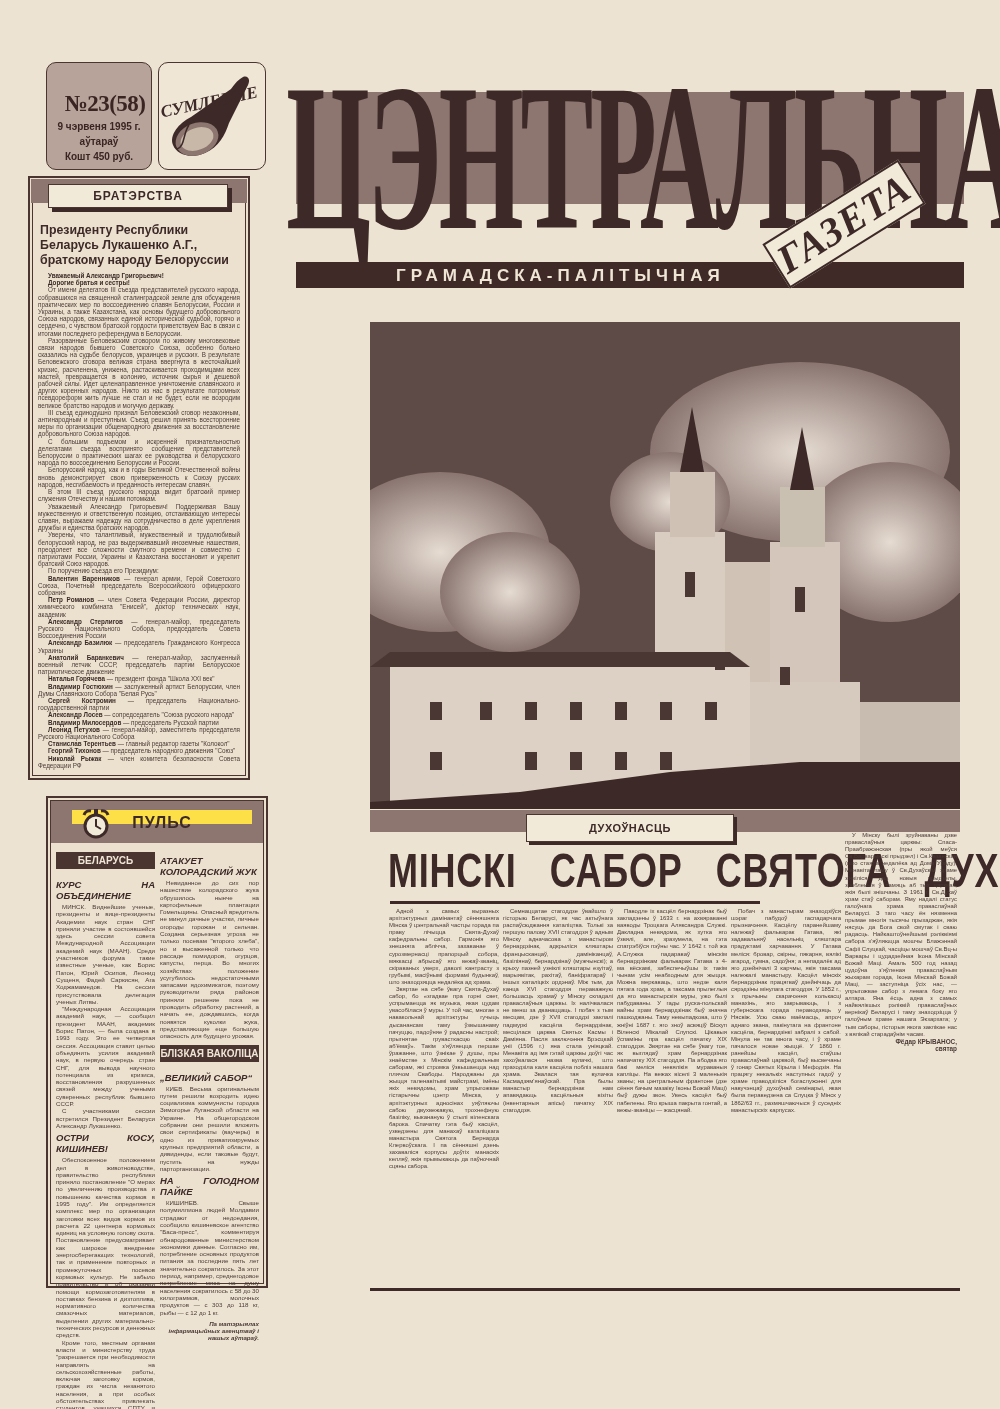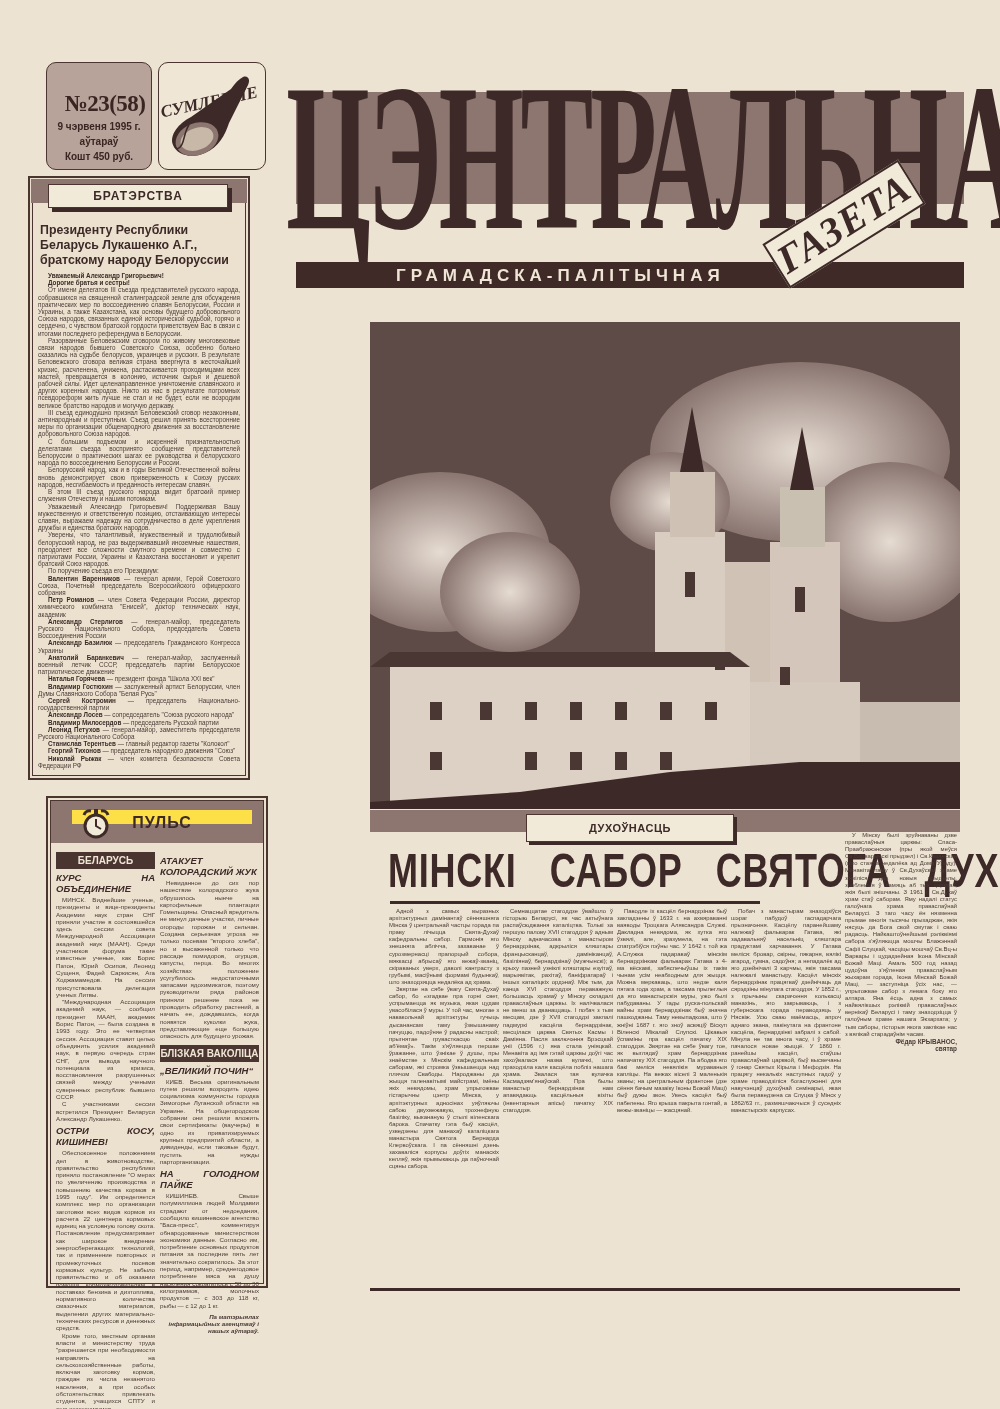--- a/index.html
+++ b/index.html
@@ -36,21 +36,21 @@
 
   
   #pulse { left: 46px; top: 796px; width: 222px; height: 492px; border: 2px solid #4a3530; background: #ece1cf; outline: 1px solid #4a3530; outline-offset: -5px; }
   #pulse-band { position: absolute; left: 3px; top: 3px; width: 212px; height: 42px; background: #8d7570; }
   #pulse-tab { position: absolute; left: 24px; top: 12px; width: 180px; height: 14px; background: #fde047; text-align: center; font-weight: bold; font-size: 16px; line-height: 26px; letter-spacing: 1px; color: #3d2a28; }
   #pulse-icon { position: absolute; left: 30px; top: 8px; width: 36px; height: 36px; }
   #pulse-content { position: absolute; left: 8px; top: 54px; width: 202px; }
   .pcol { position: absolute; top: 0; width: 99px; font-size: 6.2px; line-height: 7.3px; color: #4a3a36; text-align: justify; }
   .pcol p { text-indent: 6px; }
   .pcol h4 { font-style: italic; font-weight: bold; font-size: 9.5px; line-height: 11px; color: #3d2a28; margin: 3px 0 2px; }
-  .dark-tab { background: #4a3530; color: #f0e6d6; text-align: center; font-weight: bold; font-size: 10px; line-height: 17px; height: 17px; margin-bottom: 3px; }
+  .dark-tab { background: #4a3530; color: #f0e6d6; text-align: center; font-weight: bold; font-size: 10px; line-height: 17px; height: 17px; margin-bottom: 10px; }
   .sig { text-align: right; font-style: italic; font-weight: bold; margin-top: 4px; }
 
   
   #photo { left: 370px; top: 322px; width: 590px; height: 487px; background: #6b5550; overflow: hidden; }
 
   
   #art-band { left: 370px; top: 810px; width: 590px; height: 22px; background: #8d7570; }
   #art-rubric { left: 526px; top: 814px; width: 208px; height: 28px; background: #f2ead9; border: 1px solid #4a3530; box-shadow: 3px 3px 0 #3d2a28; text-align: center; font-weight: bold; font-size: 11px; line-height: 26px; color: #3d2a28; letter-spacing: 0.5px; }
   #art-title { left: 388px; top: 845px; width: 500px; height: 52px; font-weight: bold; font-size: 48px; line-height: 52px; color: #3d2a28; letter-spacing: 1px; white-space: nowrap; transform: scaleX(0.75); transform-origin: left; word-spacing: 30px; }
   #art-rule { left: 390px; top: 901px; width: 370px; height: 3px; background: #3d2a28; }
@@ -146,21 +146,21 @@
       <p>"Международная Ассоциация академий наук, — сообщил президент МААН, академик Борис Патон, — была создана в 1993 году. Это ее четвертая сессия. Ассоциация ставит целью объединить усилия академий наук, в первую очередь стран СНГ, для вывода научного потенциала из кризиса, восстановления разрушенных связей между учеными суверенных республик бывшего СССР.</p>
       <p>С участниками сессии встретился Президент Беларуси Александр Лукашенко.</p>
       <h4>ОСТРИ КОСУ, КИШИНЕВ!</h4>
       <p>Обеспокоенное положением дел в животноводстве, правительство республики приняло постановление "О мерах по увеличению производства и повышению качества кормов в 1995 году". Им определяется комплекс мер по организации заготовки всех видов кормов из расчета 22 центнера кормовых единиц на условную голову скота. Постановление предусматривает как широкое внедрение энергосберегающих технологий, так и применение повторных и промежуточных посевов кормовых культур. Не забыло правительство и об оказании помощи кормозаготовителям в поставках бензина и дизтоплива, нормативного количества смазочных материалов, выделении других материально-технических ресурсов и денежных средств.</p>
       <p>Кроме того, местным органам власти и министерству труда "разрешается при необходимости направлять на сельскохозяйственные работы, включая заготовку кормов, граждан из числа незанятого населения, а при особых обстоятельствах привлекать студентов, учащихся СПТУ и сельхозтехникумов, военнослужащих, рабочих и служащих предприятий, организаций и учреждений".</p>
     </div>
     <div class="pcol" style="left:104px">
       <h4>АТАКУЕТ КОЛОРАДСКИЙ ЖУК</h4>
       <p>Невиданное до сих пор нашествие колорадского жука обрушилось нынче на картофельные плантации Гомельщины. Опасный вредитель не минул дачные участки, личные огороды горожан и сельчан. Создана серьезная угроза не только посевам "второго хлеба", но и высаженной только что рассаде помидоров, огурцов, капусты, перца. Во многих хозяйствах положение усугубилось недостаточными запасами ядохимикатов, поэтому руководители ряда районов приняли решение пока не проводить обработку растений, а начать ее, дождавшись, когда появятся куколки жука, представляющие еще большую опасность для будущего урожая.</p>
       <div class="dark-tab" style="margin-top:5px">БЛІЗКАЯ ВАКОЛІЦА</div>
-      <h4>„ВЕЛИКИЙ ПОЧИН“</h4>
+      <h4>„ВЕЛИКИЙ САБОР“</h4>
       <p>КИЕВ. Весьма оригинальным путем решили возродить идею социализма коммунисты городка Зимогорье Луганской области на Украине. На общегородском собрании они решили вложить свои сертификаты (ваучеры) в одно из приватизируемых крупных предприятий области, а дивиденды, если таковые будут, пустить на нужды парторганизации.</p>
       <h4>НА ГОЛОДНОМ ПАЙКЕ</h4>
       <p>КИШИНЕВ. Свыше полумиллиона людей Молдавии страдают от недоедания, сообщило кишиневское агентство "Баса-пресс", комментируя обнародованные министерством экономики данные. Согласно им, потребление основных продуктов питания за последние пять лет значительно сократилось. За этот период, например, среднегодовое потребление мяса на душу населения сократилось с 58 до 30 килограммов, молочных продуктов — с 303 до 118 кг, рыбы — с 12 до 1 кг.</p>
       <p class="sig">Па матэрыялах інфармацыйных агенцтваў і нашых аўтараў.</p>
     </div>
   </div>
 </div>
 
 <div id="photo" class="abs">
   <svg width="590" height="487" viewBox="0 0 590 487">

